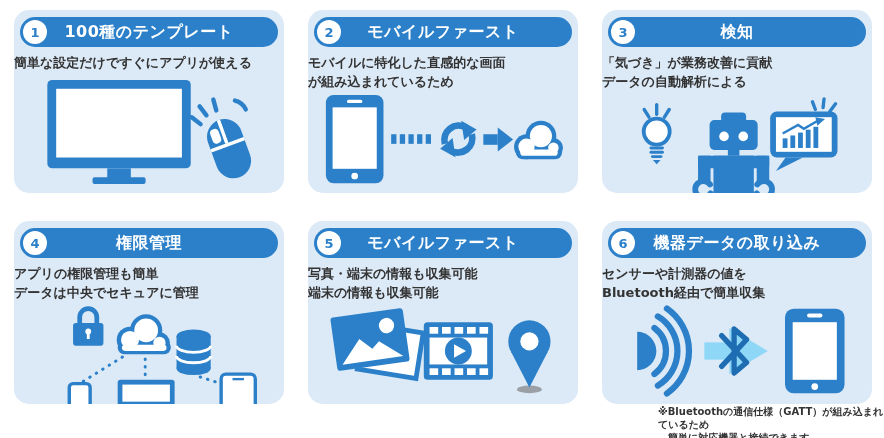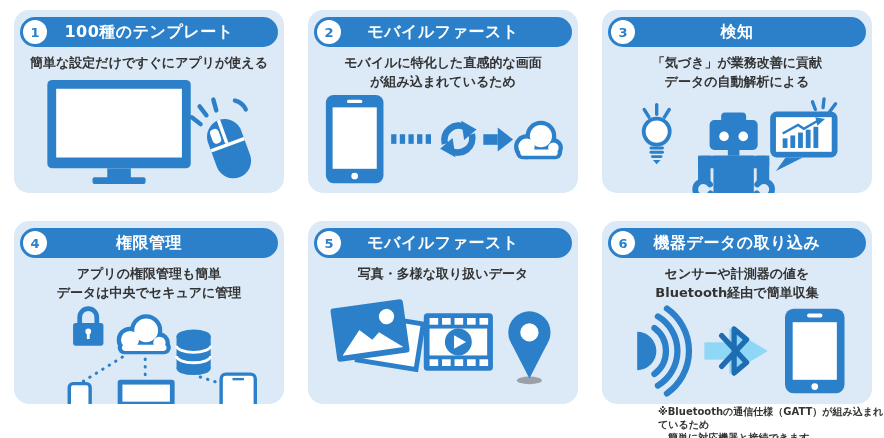--- a/index.html
+++ b/index.html
@@ -46,21 +46,20 @@
     display:flex;align-items:center;justify-content:center;
   }
   .pill-title{
     position:absolute;left:0;right:0;top:0;bottom:0;
     text-align:center;line-height:30px;
     color:#fff;font-weight:bold;font-size:16px;
     letter-spacing:0.5px;
   }
   .desc{
     margin-top:6px;
-    text-align:center;
     color:var(--text);
     font-weight:bold;
     font-size:13px;
     line-height:19px;
     flex:0 0 auto;
   }
   .art{
     flex:1 1 auto;
     display:flex;align-items:center;justify-content:center;
     padding-bottom:4px;
@@ -292,21 +291,22 @@
       </svg>
     </div>
   </section>
 
   <section class="card">
     <div class="pill">
       <span class="badge">5</span>
       <span class="pill-title">モバイルファースト</span>
     </div>
     <div class="desc">
-      <div>写真・多様な取り扱いデータ</div>
+      <div>写真・端末の情報も収集可能</div>
+      <div>端末の情報も収集可能</div>
     </div>
     <div class="art">
       <svg width="234" height="96" viewBox="0 0 240 100">
         <g>
           <rect x="34" y="26" width="62" height="48" fill="#fff" stroke="var(--blue)" stroke-width="5" transform="rotate(9 65 50)"></rect>
           <g transform="rotate(-8 44 38)">
             <rect class="fb" x="6" y="10" width="76" height="56" rx="3"></rect>
             <circle class="fw" cx="63" cy="26" r="8"></circle>
             <polygon class="fw" points="12,60 33,36 45,48 53,41 76,60"></polygon>
           </g>

